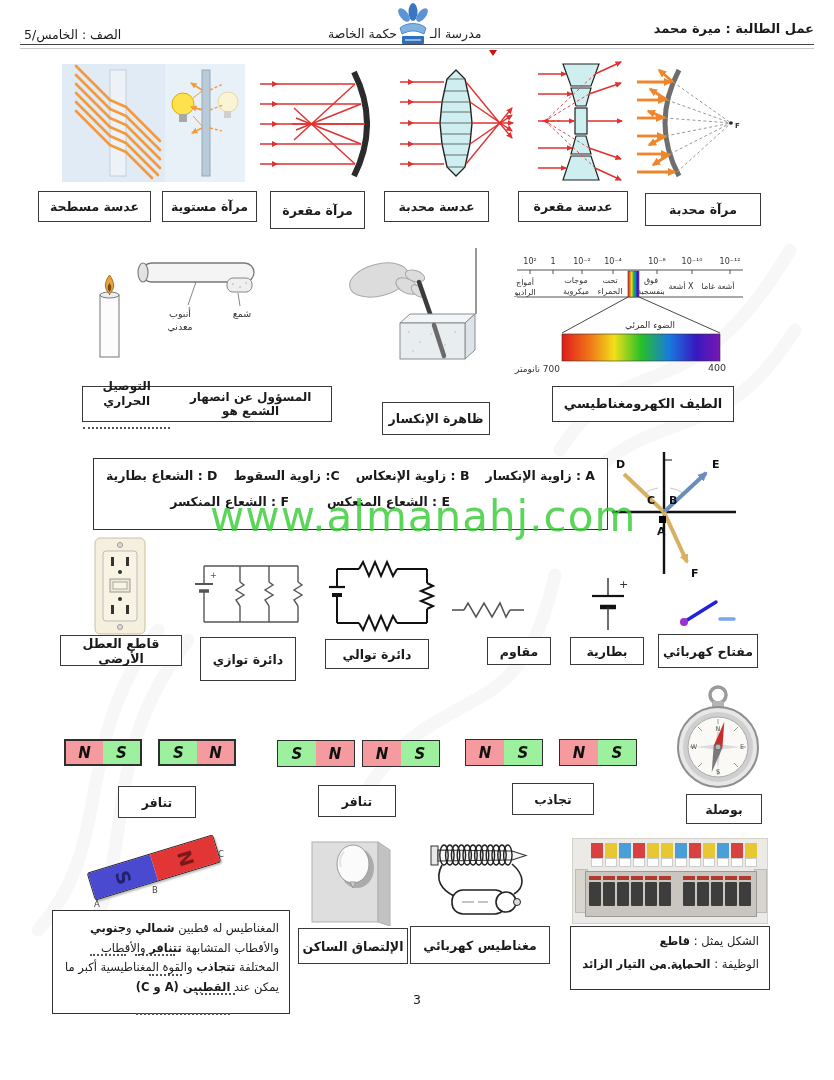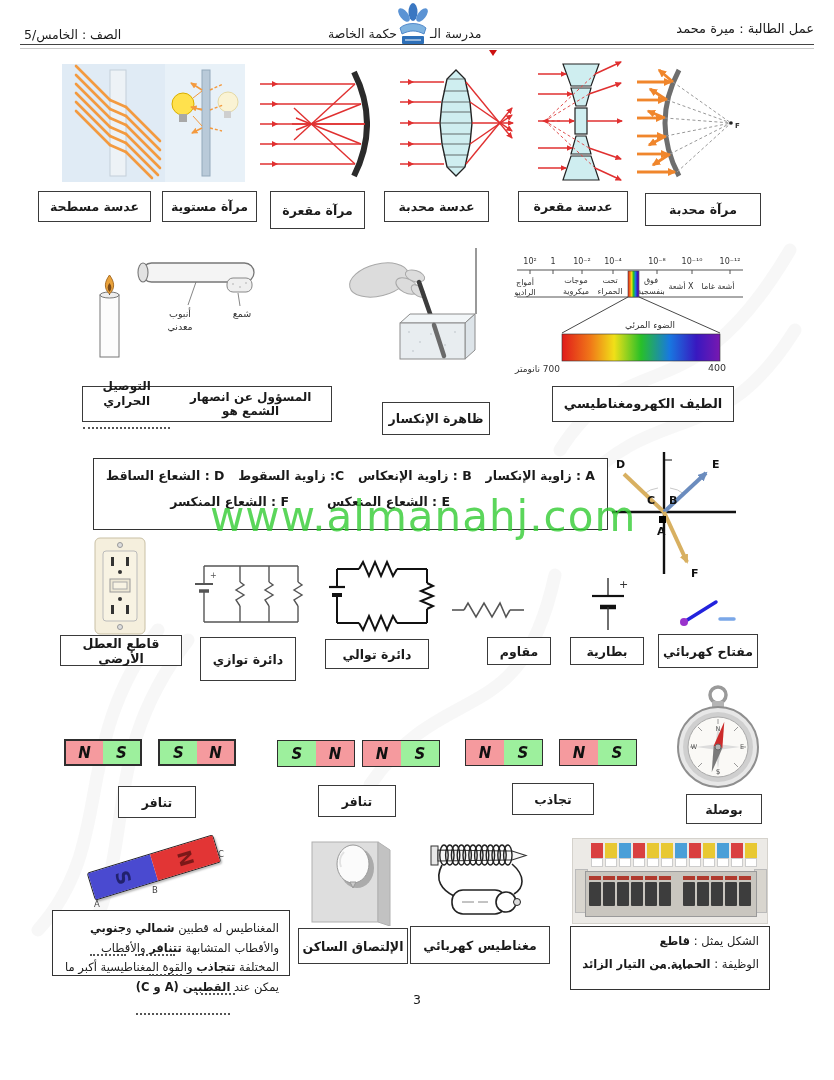--- a/index.html
+++ b/index.html
@@ -57,21 +57,21 @@
   <svg class="swash" style="left:540px;top:190px" width="270" height="300">
     <path d="M20,260 C90,150 150,230 250,60 M40,295 C120,210 180,260 255,140" stroke="#777" stroke-width="13" fill="none" stroke-linecap="round"></path>
   </svg>
   <svg class="swash" style="left:28px;top:600px" width="190" height="390">
     <path d="M40,370 C120,260 60,170 160,40 M10,330 C90,240 40,150 130,30" stroke="#777" stroke-width="13" fill="none" stroke-linecap="round"></path>
   </svg>
   <svg class="swash" style="left:350px;top:540px" width="230" height="270">
     <path d="M20,245 C95,135 170,195 205,35" stroke="#777" stroke-width="13" fill="none" stroke-linecap="round"></path>
   </svg>
 
-  <div class="abs rtl" style="right:20px;top:21px;font-size:13px;font-weight:normal">عمل الطالبة : ميرة محمد</div>
+  <div class="abs rtl" style="right:20px;top:21px;font-size:13px;font-weight:bold">عمل الطالبة : ميرة محمد</div>
 
   <svg class="abs" style="left:396px;top:1px" width="34" height="45">
     <ellipse cx="17" cy="11" rx="4.5" ry="9" fill="#3a77c2"></ellipse>
     <ellipse cx="8" cy="14" rx="4" ry="8" fill="#5b93d4" transform="rotate(-38 8 14)"></ellipse>
     <ellipse cx="26" cy="14" rx="4" ry="8" fill="#5b93d4" transform="rotate(38 26 14)"></ellipse>
     <path d="M4,27 C10,21 24,21 30,27 L28,33 C20,29 14,29 6,33 z" fill="#7fb3e0" stroke="#3a77c2" stroke-width="0.8"></path>
     <rect x="6" y="35" width="22" height="8" rx="1" fill="#2d6fb8"></rect>
     <line x1="9" y1="39" x2="25" y2="39" stroke="#fff" stroke-width="1"></line>
   </svg>
   <div class="abs rtl" style="left:430px;top:26px;font-size:12.5px">مدرسة الـ</div>
@@ -352,21 +352,21 @@
     <span class="u-dot">التوصيل الحراري</span>
   </div>
   <div class="cap" style="left:382px;top:402px;width:108px;height:33px">ظاهرة الإنكسار</div>
   <div class="cap" style="left:552px;top:386px;width:182px;height:36px;font-size:13px">الطيف الكهرومغناطيسي</div>
 
   <div class="abs rtl" style="left:93px;top:458px;width:515px;height:72px;border:1.3px solid #333;background:#fff;padding:9px 12px;font-size:12.5px;font-weight:bold">
     <div style="display:flex;justify-content:space-between">
       <span>A : زاوية الإنكسار</span>
       <span>B : زاوية الإنعكاس</span>
       <span>C: زاوية السقوط</span>
-      <span>D : الشعاع الساقط</span>
+      <span>D : الشعاع بطارية</span>
     </div>
     <div style="display:flex;gap:38px;margin-top:11px;padding-right:145px">
       <span>E : الشعاع المنعكس</span>
       <span>F : الشعاع المنكسر</span>
     </div>
   </div>
 
   <svg class="abs" style="left:606px;top:446px" width="135" height="138">
     <line x1="58" y1="6" x2="58" y2="128" stroke="#111" stroke-width="2.4"></line>
     <line x1="58" y1="14" x2="66" y2="14" stroke="#111" stroke-width="1"></line>
@@ -544,21 +544,21 @@
       </div>
       <div style="flex:1;background:#e23535;display:flex;align-items:center;justify-content:center">
         <span style="font-size:19px;font-weight:bold;color:rgba(40,0,0,.55);transform:rotate(90deg)">N</span>
       </div>
     </div>
     <span class="abs" style="left:16px;top:66px;font-size:8.5px;color:#444">A</span>
     <span class="abs" style="left:74px;top:52px;font-size:8.5px;color:#444">B</span>
     <span class="abs" style="left:140px;top:16px;font-size:8.5px;color:#444">C</span>
   </div>
 
-  <div class="txtbox" style="left:52px;top:910px;width:238px;height:66px;padding:8px 10px;font-size:11.5px;line-height:1.7">
+  <div class="txtbox" style="left:52px;top:910px;width:238px;height:104px;padding:8px 10px;font-size:11.5px;line-height:1.7">
     <span>المغناطيس له قطبين </span><span class="u-dot">شمالي</span><span> و</span><span class="u-dot">جنوبي</span><span> والأقطاب المتشابهة </span><span class="u-dot">تتنافر</span><span> والأقطاب المختلفة </span><span class="u-dot">تتجاذب</span><span> والقوة المغناطيسية أكبر ما يمكن عند </span><span class="u-dot">القطبين (A و C)</span>
   </div>
 
   <svg class="abs" style="left:306px;top:834px" width="95" height="92">
     <rect x="6" y="8" width="66" height="80" fill="#dedede" stroke="#b0b0b0"></rect>
     <polygon points="72,8 84,16 84,92 72,88" fill="#c2c2c2" stroke="#b0b0b0"></polygon>
     <ellipse cx="51" cy="34" rx="17" ry="20" fill="#ababab"></ellipse>
     <ellipse cx="47" cy="30" rx="16" ry="19" fill="#fbfbfb" stroke="#9a9a9a"></ellipse>
     <path d="M38,18 C34,22 33,28 35,33" stroke="#e2e2e2" fill="none" stroke-width="2"></path>
     <polygon points="44,48 50,48 47,54" fill="#cccccc" stroke="#999"></polygon>

